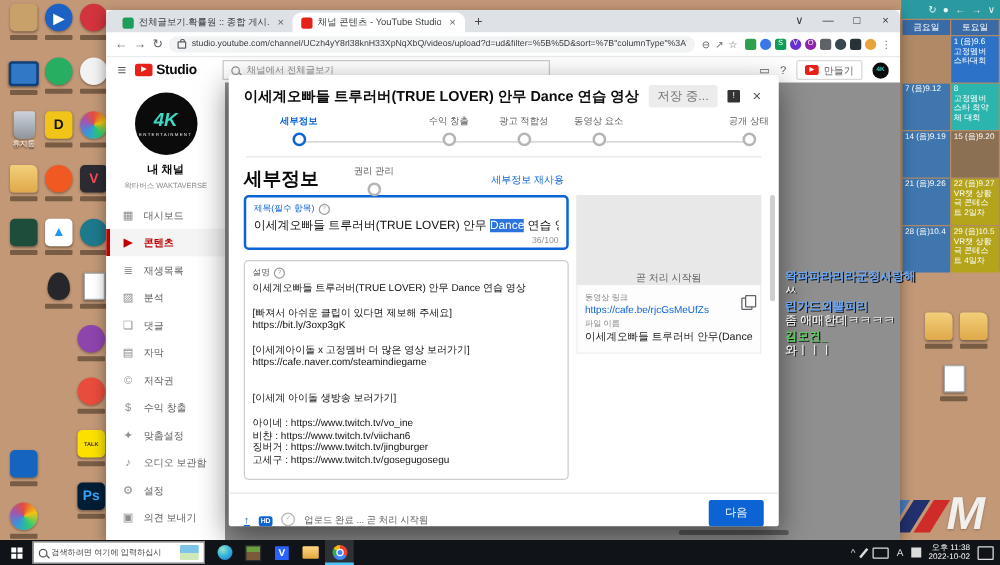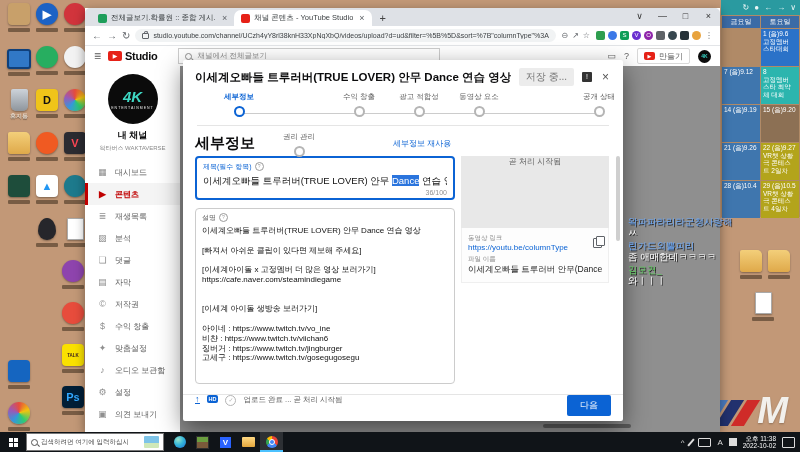--- a/index.html
+++ b/index.html
@@ -32,21 +32,21 @@
             align-items:center;font-size:8px;padding-right:4px;}
   .cal-days{display:flex;gap:1px;padding:1px 1px 0;}
   .cal-day{flex:1;background:#3b6ba6;color:#fff;font-size:7px;height:12px;display:flex;align-items:center;justify-content:center;}
   .cal-grid{display:flex;gap:1px;padding:1px;}
   .cal-col{flex:1;display:flex;flex-direction:column;gap:1px;}
   .cal-cell{height:35px;font-size:6.5px;line-height:7.5px;color:#fff;padding:1px 2px;overflow:hidden;}
 
   
   #chat{position:absolute;left:628px;top:216px;width:132px;z-index:40;}
   .cmsg{margin-bottom:2px;font-size:9.5px;line-height:11px;}
-  .cuser{font-weight:normal;text-shadow:1px 1px 0 rgba(0,0,0,.85);}
+  .cuser{font-weight:bold;text-shadow:1px 1px 0 rgba(0,0,0,.85);}
   .ctext{color:#fff;text-shadow:1px 1px 0 rgba(0,0,0,.85);}
 
   
   #browser{position:absolute;left:85px;top:8px;width:635px;height:424px;z-index:10;
            box-shadow:0 3px 10px rgba(0,0,0,.4);background:#fff;}
   .tabstrip{height:18px;background:#dee1e6;display:flex;align-items:flex-end;padding-left:6px;border-radius:5px 5px 0 0;}
   #tabs-holder{display:flex;align-items:flex-end;}
   .tab{height:16px;display:flex;align-items:center;font-size:7.5px;color:#3c4043;padding:0 7px;}
   .tab.active{background:#fff;border-radius:7px 7px 0 0;}
   .tab .fav{width:9px;height:9px;border-radius:2px;margin-right:4px;flex:none;}
@@ -132,30 +132,30 @@
       font-size:5px;line-height:7px;text-align:center;vertical-align:1px;margin-left:3px;}
   .qm::after{content:"?";}
   .tf-value{font-size:9.5px;color:#111;margin-top:3px;line-height:11px;white-space:nowrap;overflow:hidden;}
   .tf-value .sel{background:#2a74dd;color:#fff;}
   .tf-count{position:absolute;right:6px;bottom:2px;font-size:7px;color:#909090;}
   .desc-field{border:1px solid #ccc;border-radius:4px;padding:4px 6px;margin-top:8px;height:166px;overflow:hidden;}
   .df-label{font-size:7px;color:#606060;}
   #desc-lines{margin-top:3px;font-size:8px;color:#111;line-height:9.8px;}
   #desc-lines div{white-space:nowrap;overflow:hidden;min-height:9.8px;}
   .right-col{position:absolute;left:278px;top:30px;width:148px;}
-  .preview{height:72px;background:#e8e8e8;display:flex;align-items:flex-start;justify-content:center;font-size:8px;color:#606060;}
+  .preview{height:72px;background:#e8e8e8;display:flex;align-items:flex-end;justify-content:center;font-size:8px;color:#606060;}
   .vinfo{background:#fdfdfd;border:1px solid #efefef;border-top:none;padding:3px 6px 6px;position:relative;}
   .vi-label{font-size:6.5px;color:#888;margin-top:3px;}
   .vi-link{font-size:8px;color:#0b63d4;white-space:nowrap;overflow:hidden;}
   .vi-file{font-size:8.5px;color:#222;white-space:nowrap;overflow:hidden;}
   .copy-ic{position:absolute;right:6px;top:10px;width:7px;height:8px;border:1px solid #5f6368;border-radius:1px;}
   .copy-ic::before{content:"";position:absolute;top:-3px;left:2px;width:7px;height:8px;border:1px solid #5f6368;
                    border-radius:1px;background:#fdfdfd;}
   .dlg-scroll{position:absolute;right:3px;top:30px;width:4px;height:85px;background:#cfcfcf;border-radius:2px;}
-  .dlg-foot{height:26px;border-top:1px solid #e5e5e5;display:flex;align-items:flex-start;padding:0 12px;gap:7px;flex:none;}
+  .dlg-foot{height:26px;border-top:1px solid #e5e5e5;display:flex;align-items:flex-end;padding:0 12px;gap:7px;flex:none;}
   .up-ic{color:#0b63d4;font-size:9px;font-weight:bold;border-bottom:1.5px solid #0b63d4;line-height:8px;}
   .up-ic::after{content:"↑";}
   .hd-ic{background:#0b63d4;color:#fff;font-size:5.5px;font-weight:bold;padding:1px 2px;border-radius:2px;}
   .chk-ic{width:9px;height:9px;border:1px solid #b5b5b5;border-radius:50%;color:#b5b5b5;font-size:6px;
           line-height:9px;text-align:center;}
   .chk-ic::after{content:"✓";}
   .foot-status{font-size:7.5px;color:#606060;}
   .next-btn{margin-left:auto;background:#0b63d4;color:#fff;font-size:9px;padding:4px 13px;border-radius:2px;}
 
   
@@ -548,20 +548,21 @@
           <div class="tf-count">36/100</div>
         </div>
         <div class="desc-field">
           <div class="df-label">
             <span>설명</span><span class="qm"></span>
           </div>
           <div id="desc-lines">
               <div>이세계오빠들 트루러버(TRUE LOVER) 안무 Dance 연습 영상</div>
               <div>&nbsp;</div>
               <div>[빠져서 아쉬운 클립이 있다면 제보해 주세요]</div>
+              <div>https://bit.ly/3oxp3gK</div>
               <div>&nbsp;</div>
               <div>[이세계아이돌 x 고정멤버 더 많은 영상 보러가기]</div>
               <div>https://cafe.naver.com/steamindiegame</div>
               <div>&nbsp;</div>
               <div>&nbsp;</div>
               <div>[이세계 아이돌 생방송 보러가기]</div>
               <div>&nbsp;</div>
               <div>아이네 : https://www.twitch.tv/vo_ine</div>
               <div>비챤 : https://www.twitch.tv/viichan6</div>
               <div>징버거 : https://www.twitch.tv/jingburger</div>
@@ -569,21 +570,21 @@
             </div>
         </div>
       </div>
 
       <div class="right-col">
         <div class="preview">
           <span>곧 처리 시작됨</span>
         </div>
         <div class="vinfo">
           <div class="vi-label">동영상 링크</div>
-          <div class="vi-link">https://youtu.be/columnType</div>
+          <div class="vi-link">https://cafe.be/rjcGsMeUfZs</div>
           <span class="copy-ic"></span>
           <div class="vi-label">파일 이름</div>
           <div class="vi-file">이세계오빠들 트루러버 안무(Dance) 연...</div>
         </div>
       </div>
       <div class="dlg-scroll"></div>
     </div>
     <div class="dlg-foot">
       <span class="up-ic"></span>
       <span class="hd-ic">HD</span>

